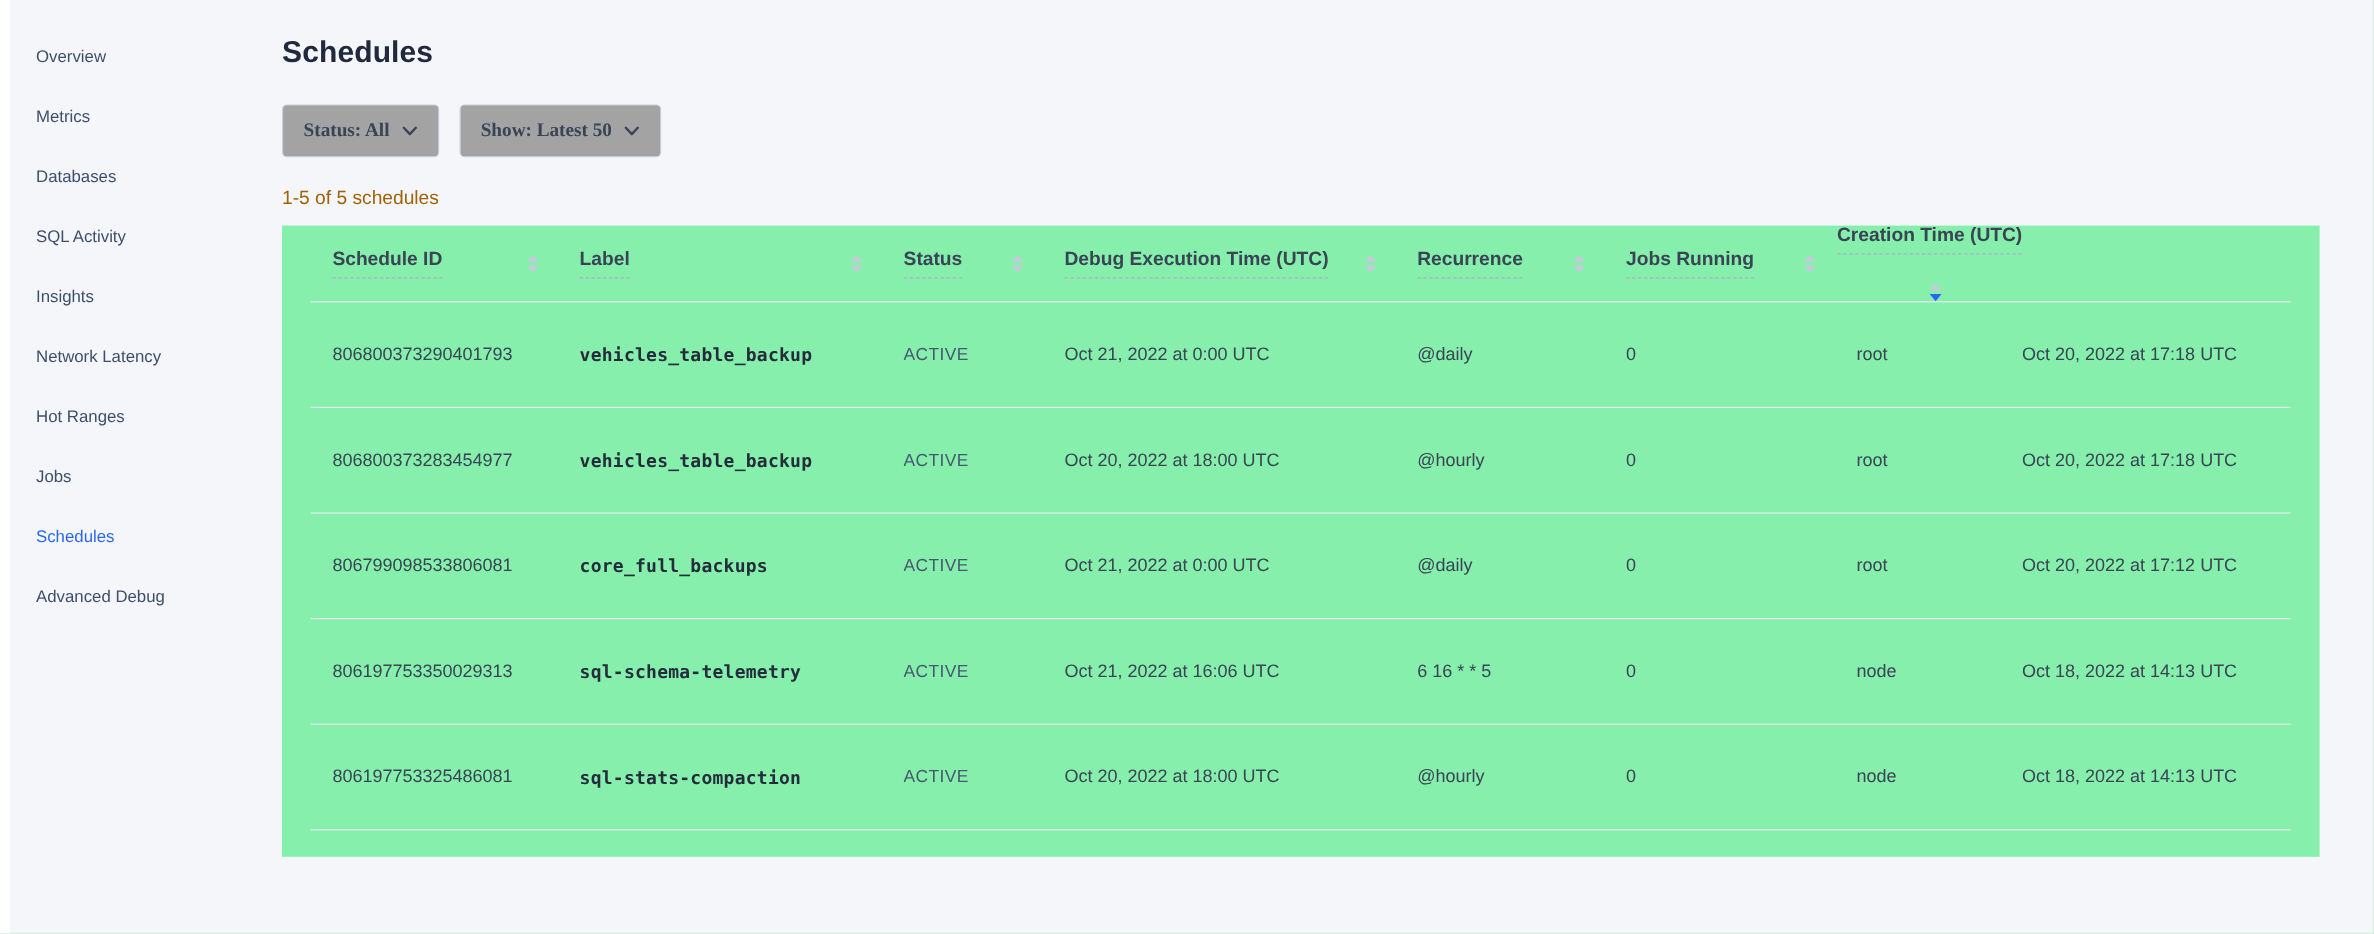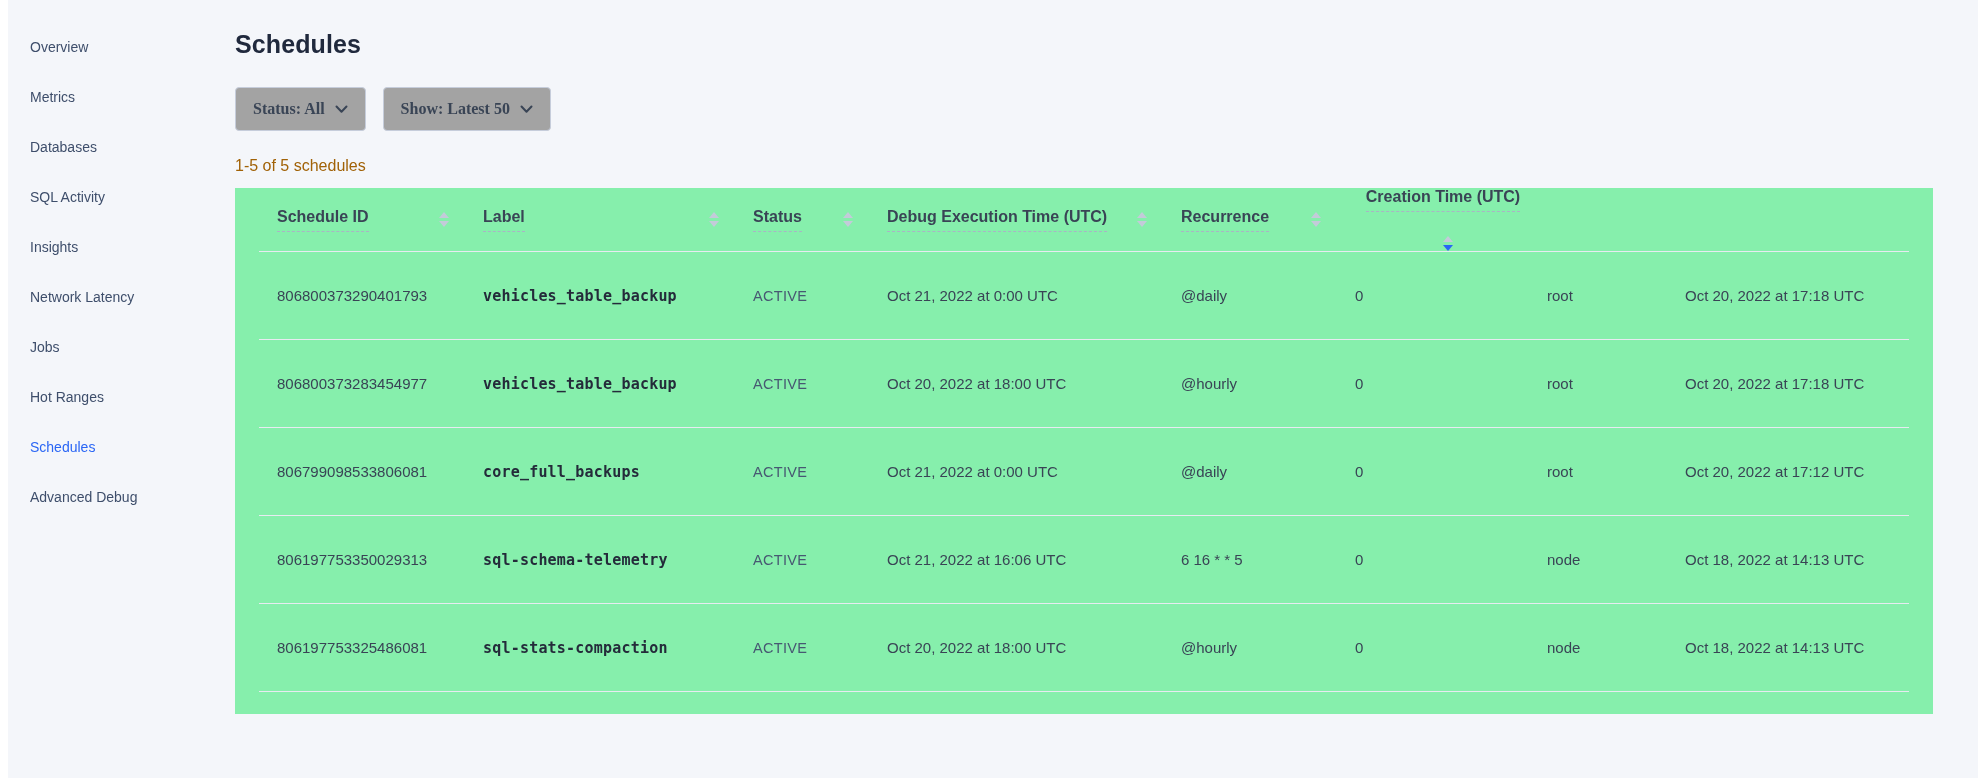--- a/index.html
+++ b/index.html
@@ -64,22 +64,22 @@
 
 <div class="left-gutter"></div>
 
 <nav class="sidebar">
   <div class="side-item">Overview</div>
   <div class="side-item">Metrics</div>
   <div class="side-item">Databases</div>
   <div class="side-item">SQL Activity</div>
   <div class="side-item">Insights</div>
   <div class="side-item">Network Latency</div>
+  <div class="side-item">Hot Ranges</div>
   <div class="side-item">Jobs</div>
-  <div class="side-item">Hot Ranges</div>
   <div class="side-item active">Schedules</div>
   <div class="side-item">Advanced Debug</div>
 </nav>
 
 <main class="main">
   <h1 class="page-title">Schedules</h1>
 
   <div class="filters">
     <button class="filter-btn">
       <span>Status: All</span>
@@ -128,20 +128,27 @@
           </span>
       </div>
       <div class="th">
         <span class="th-label">Recurrence</span>
         <span class="sort">
             <span class="tri-up"></span>
             <span class="tri-down"></span>
           </span>
       </div>
       <div class="th">
+        <span class="th-label">Jobs Running</span>
+        <span class="sort">
+            <span class="tri-up"></span>
+            <span class="tri-down"></span>
+          </span>
+      </div>
+      <div class="th">
         <span class="th-label">Creation Time (UTC)</span>
         <span class="sort">
             <span class="tri-up"></span>
             <span class="tri-down active"></span>
           </span>
       </div>
     </div>
 
     <div class="trow">
       <div class="td">806800373290401793</div>

